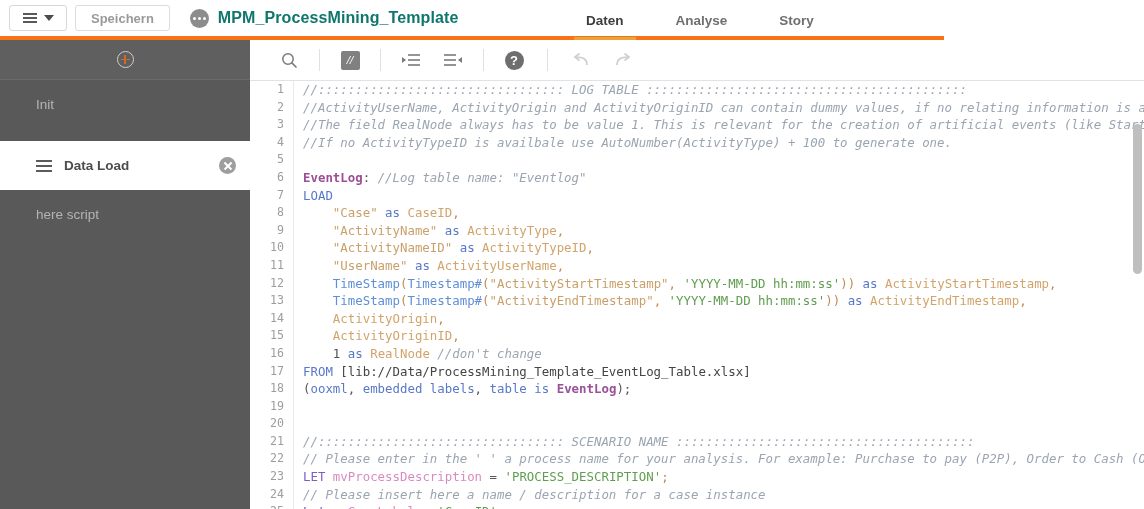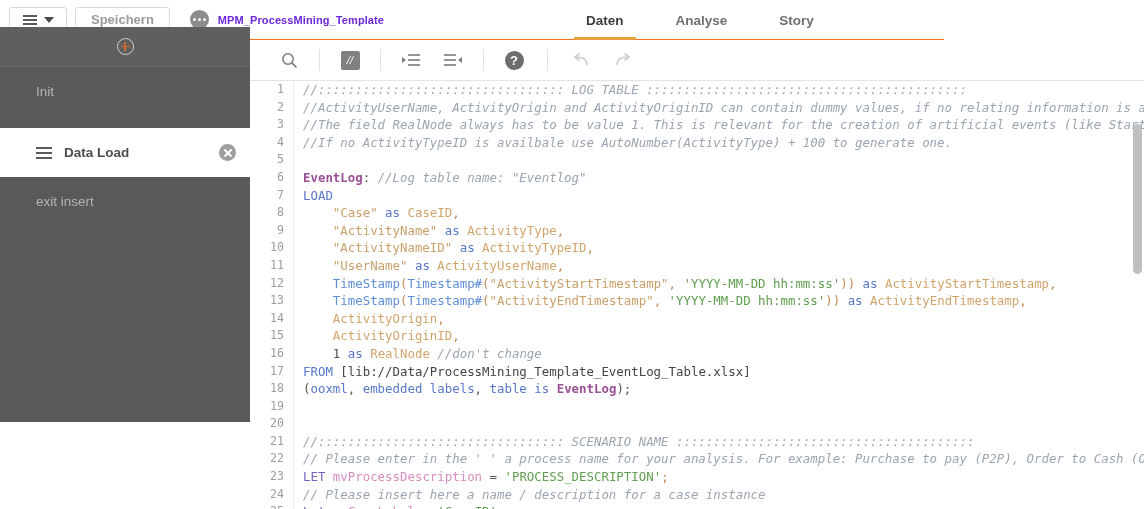--- a/index.html
+++ b/index.html
@@ -8,21 +8,21 @@
     overflow: hidden;
     background: #ffffff;
     font-family: "Liberation Sans", sans-serif;
   }
 
   
   .topbar {
     position: absolute; top: 0; left: 0;
     width: 944px; height: 40px;
     background: #ffffff;
-    border-bottom: 1px solid #f97316;
+    border-bottom: 4px solid #f97316;
     display: flex; align-items: center;
   }
   .nav-btn {
     margin-left: 9px;
     width: 58px; height: 26px;
     border: 1px solid #d8d8d8; border-radius: 3px;
     background: #ffffff;
     display: flex; align-items: center; justify-content: center; gap: 7px;
     cursor: pointer;
   }
@@ -46,39 +46,39 @@
   .app-title-group {
     margin-left: 20px;
     display: flex; align-items: center; gap: 9px;
   }
   .app-icon {
     width: 19px; height: 19px; border-radius: 50%;
     background: #8c8c8c;
     display: flex; align-items: center; justify-content: center; gap: 2px;
   }
   .app-icon i { width: 3px; height: 3px; border-radius: 50%; background: #ffffff; display:block; }
-  .app-title { font-size: 11px; font-weight: 700; color: #6d28d9; letter-spacing: .1px; }
+  .app-title { font-size: 16px; font-weight: 700; color: #0f766e; letter-spacing: .1px; }
 
   .tabs { position: absolute; left: 560px; top: 0; height: 40px; display: flex; align-items: stretch; }
   .tab {
     padding: 0 26px;
     display: flex; align-items: center;
     font-size: 13.5px; font-weight: 700; color: #6f6f6f;
     cursor: pointer; position: relative;
   }
   .tab.active { color: #3d3d3d; }
   .tab.active::after {
     content: ""; position: absolute; left: 14px; right: 14px; bottom: 0;
     height: 3px; background: #e8a33d;
   }
 
   
   .sidebar {
-    position: absolute; top: 27px; left: 0;
-    width: 250px; height: 395px;
+    position: absolute; top: 40px; left: 0;
+    width: 250px; height: 469px;
     background: #595959;
   }
   .sidebar-add {
     height: 40px;
     display: flex; align-items: center; justify-content: center;
     background: #5f5f5f;
     border-bottom: 1px solid #6b6b6b;
     cursor: pointer;
   }
   .plus-circle {
@@ -233,21 +233,21 @@
       <span class="lines3">
           <i></i>
           <i></i>
           <i></i>
         </span>
       <span>Data Load</span>
     </span>
     <span class="close-circle"></span>
   </div>
   <div class="sect">
-    <span>exit insert</span>
+    <span>here script</span>
   </div>
 </div>
 
 <div class="editor-pane">
 
   <div class="editor-toolbar">
     <div class="tb-item">
       <svg width="17" height="17" viewBox="0 0 17 17" aria-hidden="true">
         <circle cx="7" cy="7" r="5.2" fill="none" stroke="#7a7a7a" stroke-width="1.5"></circle>
         <line x1="10.9" y1="10.9" x2="15.5" y2="15.5" stroke="#7a7a7a" stroke-width="1.6"></line>

